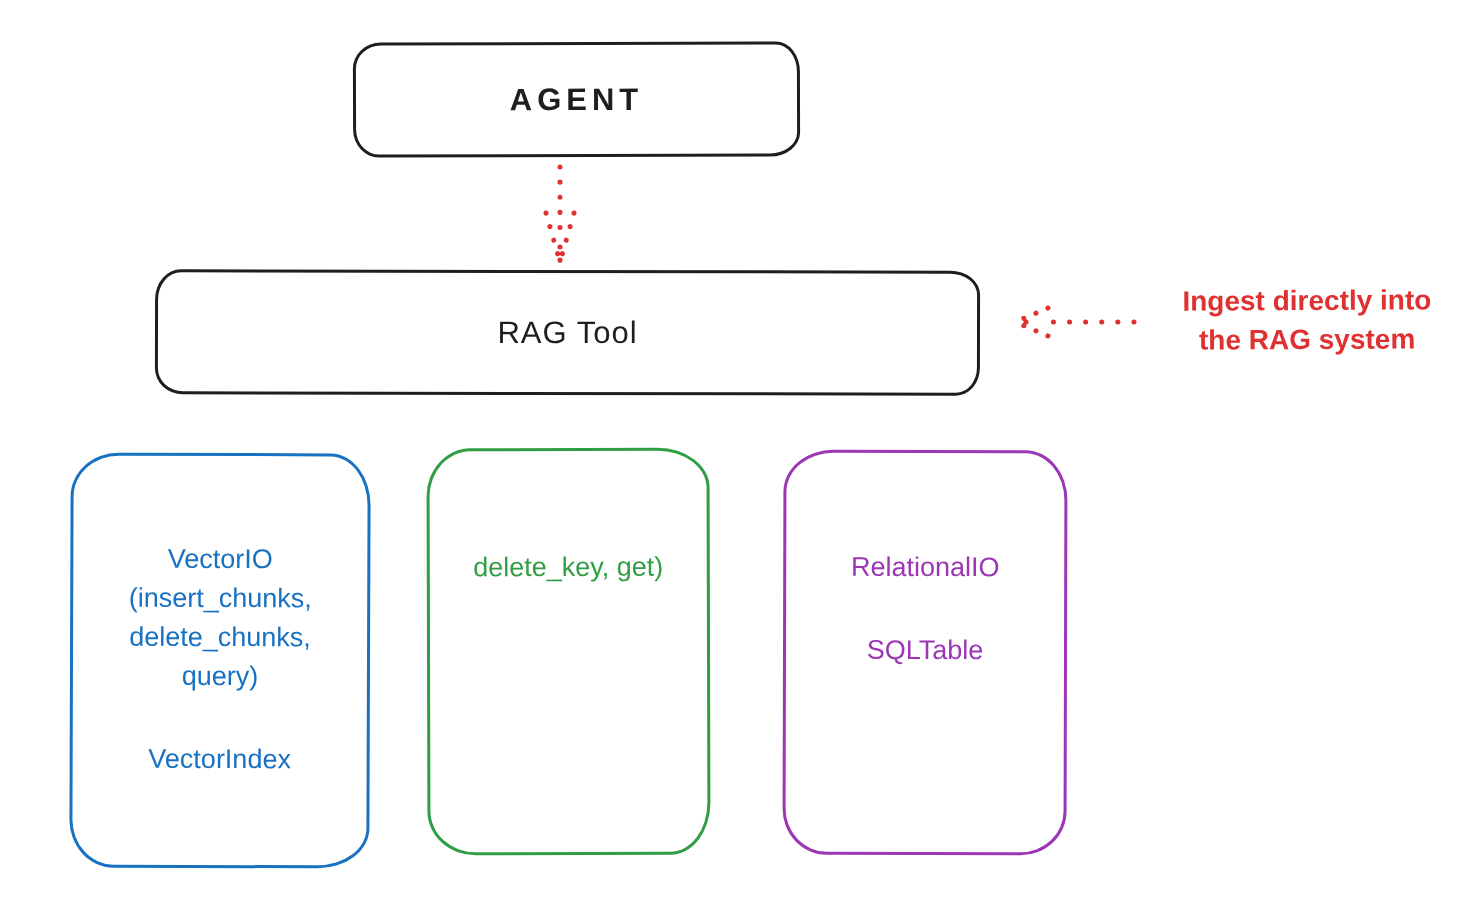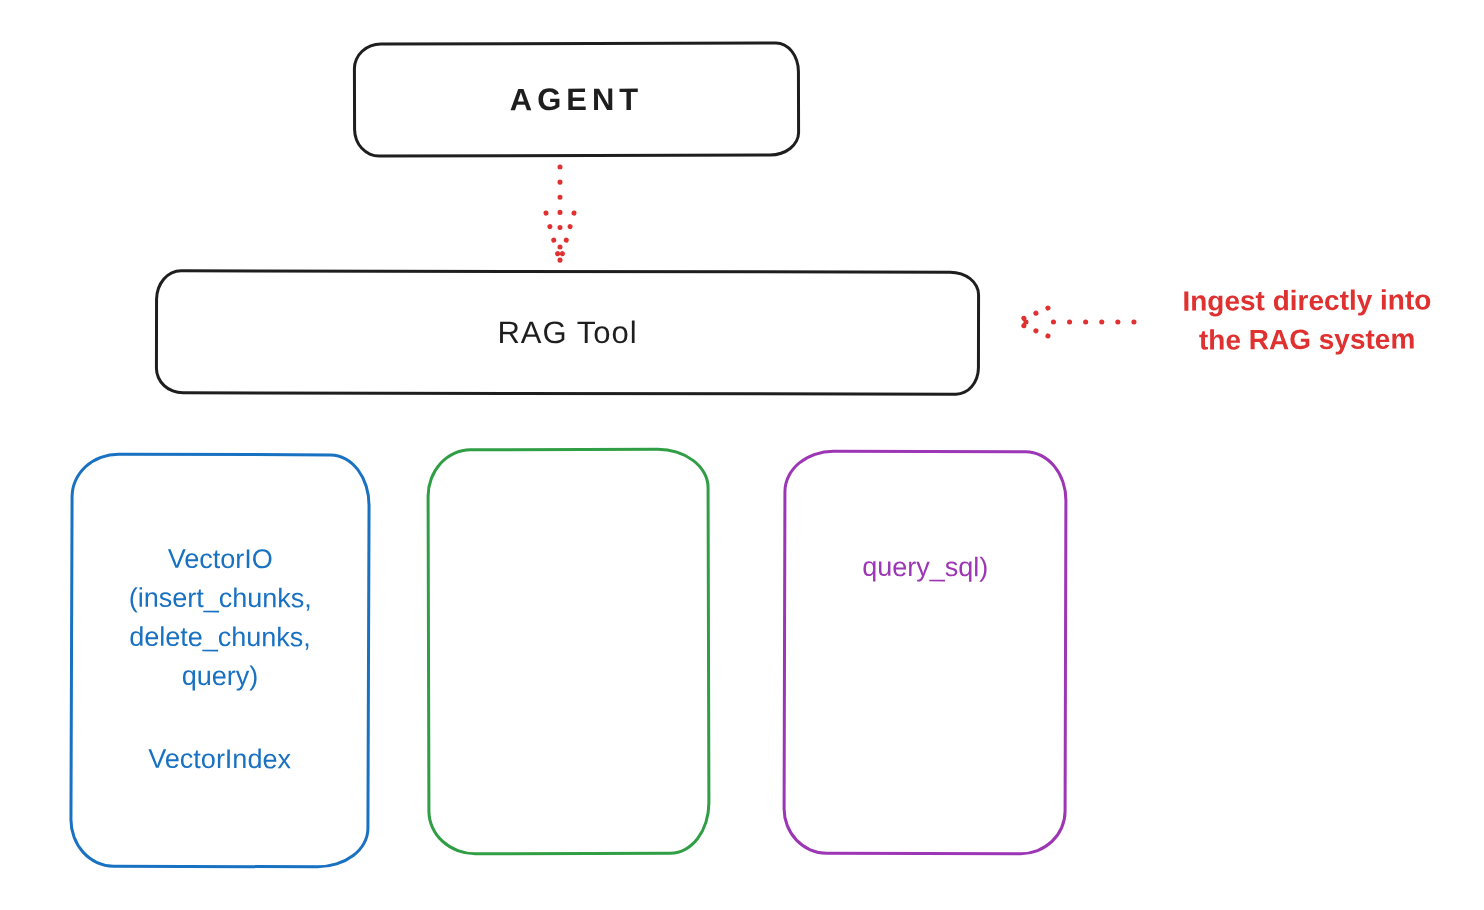--- a/index.html
+++ b/index.html
@@ -101,19 +101,21 @@
 
   <div class="storage vector-box">
     <span class="line">VectorIO</span>
     <span class="line">(insert_chunks,</span>
     <span class="line">delete_chunks,</span>
     <span class="line">query)</span>
     <span class="index-label">VectorIndex</span>
   </div>
 
   <div class="storage keyvalue-box">
+    <span class="line">delete_key, get)</span>
   </div>
 
   <div class="storage relational-box">
-    <span class="line">query_sql)</span>
+    <span class="line">RelationalIO</span>
+    <span class="index-label">SQLTable</span>
   </div>
 
 </div>
 
 </body></html>

